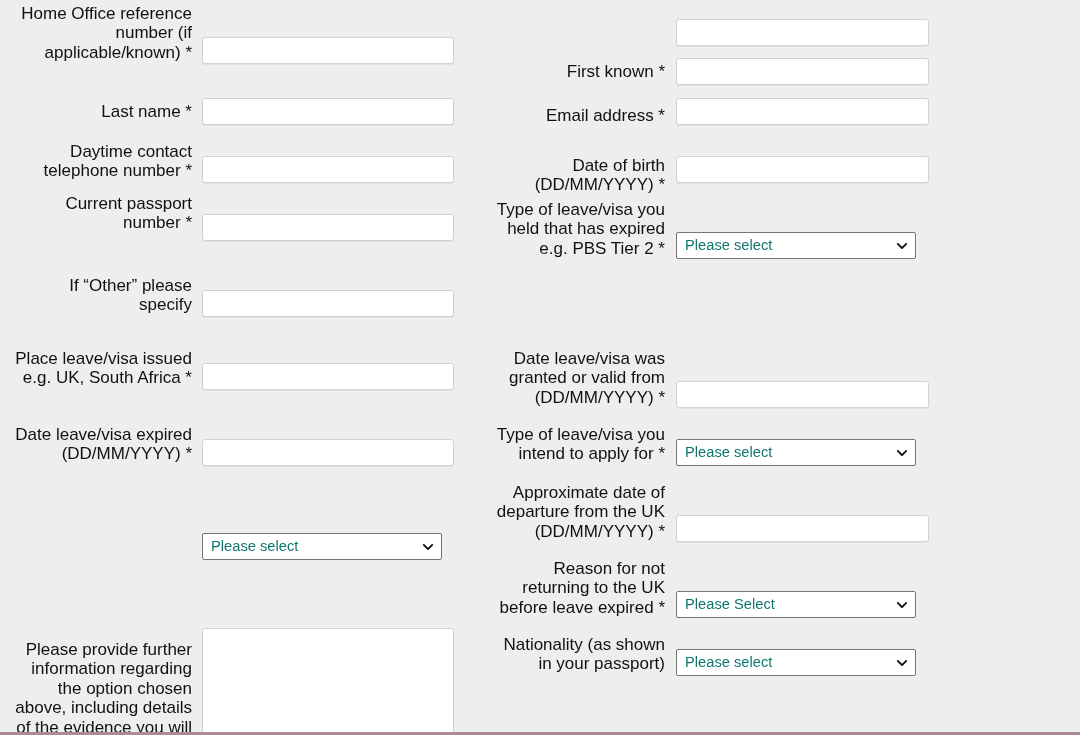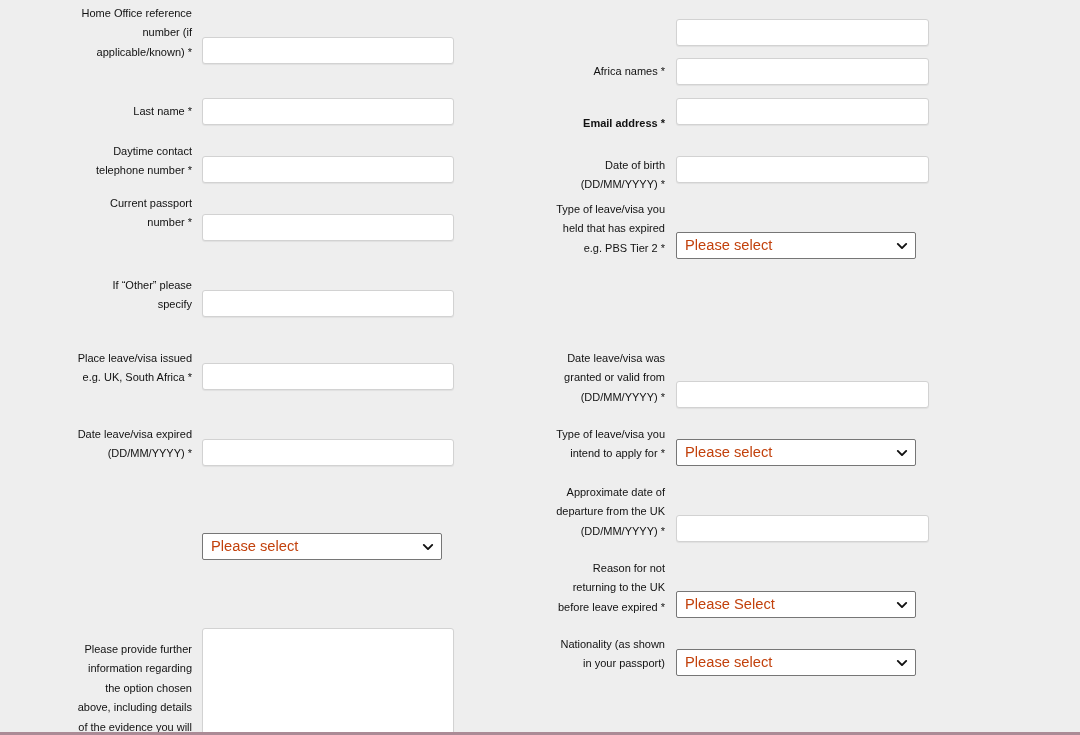--- a/index.html
+++ b/index.html
@@ -18,21 +18,21 @@
     width: 1080px;
     height: 735px;
     background: #eeeeee;
     overflow: hidden;
   }
 
   
   .label {
     position: absolute;
     text-align: right;
-    font-size: 11px;
+    font-size: 17px;
     line-height: 19.4px;
     color: #111111;
     white-space: pre-line;
   }
   .label.col-left  { left: 0px;   width: 192px; }
   .label.col-right { left: 470px; width: 195px; }
 
   
   .field {
     position: absolute;
@@ -79,21 +79,21 @@
     align-items: center;
     padding: 0 6px 0 8px;
     cursor: default;
   }
   .select.col-left  { left: 202px; width: 240px; }
   .select.col-right { left: 676px; width: 240px; }
   .select .sel-text {
     flex: 1 1 auto;
     font-size: 14.7px;
     line-height: 19px;
-    color: #c2410c;
+    color: #0f766e;
     white-space: nowrap;
     overflow: hidden;
   }
   .select .chev {
     flex: 0 0 auto;
     width: 14px;
     height: 14px;
     display: block;
   }
 
@@ -149,24 +149,24 @@
 
   <div class="label col-left" style="top:640px;">Please provide further
 information regarding
 the option chosen
 above, including details
 of the evidence you will</div>
   <textarea class="area" style="left: 202px; top: 628px; width: 252px; height: 118px;" placeholder=""></textarea>
 
   <input class="field col-right" style="top: 19px;" type="text" placeholder="">
 
-  <div class="label col-right" style="top:62px;">Africa names *</div>
+  <div class="label col-right" style="top:62px;">First known *</div>
   <input class="field col-right" style="top: 58px;" type="text" placeholder="">
 
-  <div class="label col-right" style="top:114px;font-weight:bold;">Email address *</div>
+  <div class="label col-right" style="top:106px;">Email address *</div>
   <input class="field col-right" style="top: 98px;" type="text" placeholder="">
 
   <div class="label col-right" style="top:156px;">Date of birth
 (DD/MM/YYYY) *</div>
   <input class="field col-right" style="top: 156px;" type="text" placeholder="">
 
   <div class="label col-right" style="top:200px;">Type of leave/visa you
 held that has expired
 e.g. PBS Tier 2 *</div>
   <div class="select col-right" style="top:232px;">

